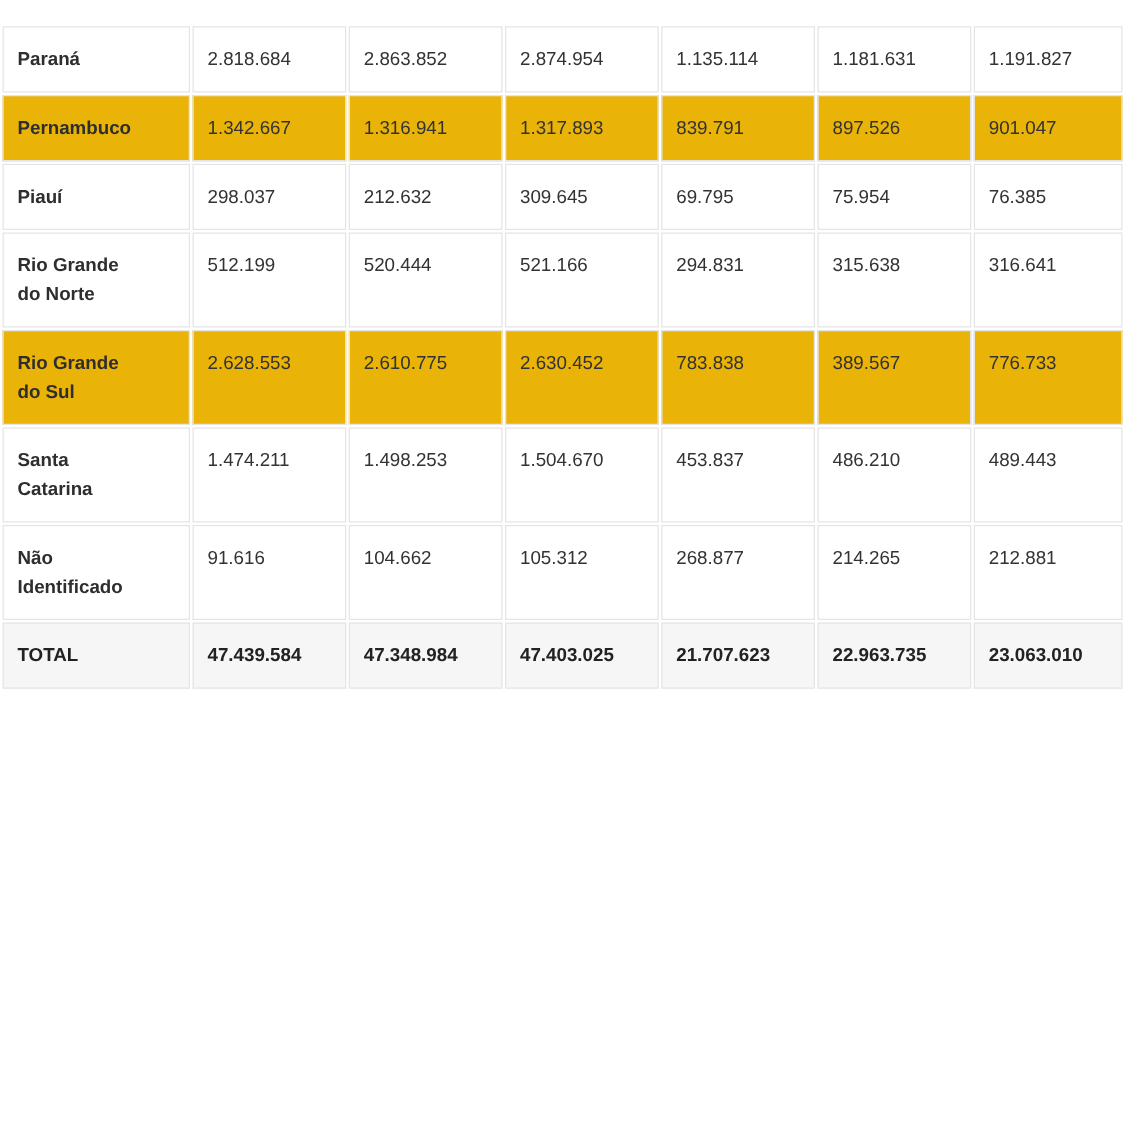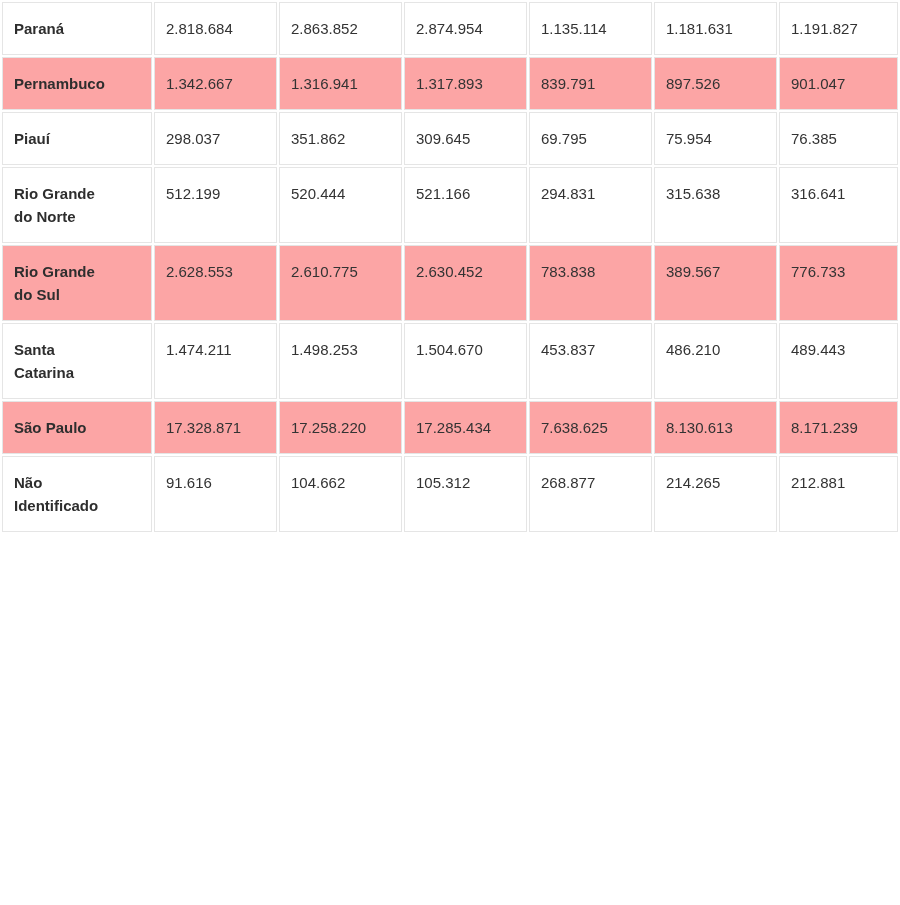--- a/index.html
+++ b/index.html
@@ -13,32 +13,33 @@
     overflow: hidden;
     font-family: "Liberation Sans", sans-serif;
   }
   table.data-table {
     border-collapse: separate;
     border-spacing: 2px;
     width: 900px;
     table-layout: fixed;
     font-size: 15px;
     color: #333333;
+    margin-top: 19px;
   }
   table.data-table td {
     box-sizing: border-box;
     border: 1px solid #e5e5e5;
     vertical-align: top;
     padding: 14px 10px 14px 11px;
     line-height: 23px;
     background: #ffffff;
     overflow: hidden;
   }
   tr.alt td {
-    background: #fca5a5;
+    background: #eab308;
   }
   td.state-cell {
     font-weight: bold;
     white-space: pre-line;
     color: #2e2e2e;
   }
   tr.total-row td {
     font-weight: bold;
     background: #f6f6f6;
     color: #222222;
@@ -72,21 +73,21 @@
         <td class="value-cell">1.342.667</td>
         <td class="value-cell">1.316.941</td>
         <td class="value-cell">1.317.893</td>
         <td class="value-cell">839.791</td>
         <td class="value-cell">897.526</td>
         <td class="value-cell">901.047</td>
       </tr>
       <tr>
         <td class="state-cell">Piauí</td>
         <td class="value-cell">298.037</td>
-        <td class="value-cell">351.862</td>
+        <td class="value-cell">212.632</td>
         <td class="value-cell">309.645</td>
         <td class="value-cell">69.795</td>
         <td class="value-cell">75.954</td>
         <td class="value-cell">76.385</td>
       </tr>
       <tr>
         <td class="state-cell">Rio Grande
 do Norte</td>
         <td class="value-cell">512.199</td>
         <td class="value-cell">520.444</td>
@@ -108,33 +109,33 @@
       <tr>
         <td class="state-cell">Santa
 Catarina</td>
         <td class="value-cell">1.474.211</td>
         <td class="value-cell">1.498.253</td>
         <td class="value-cell">1.504.670</td>
         <td class="value-cell">453.837</td>
         <td class="value-cell">486.210</td>
         <td class="value-cell">489.443</td>
       </tr>
-      <tr class="alt">
-        <td class="state-cell">São Paulo</td>
-        <td class="value-cell">17.328.871</td>
-        <td class="value-cell">17.258.220</td>
-        <td class="value-cell">17.285.434</td>
-        <td class="value-cell">7.638.625</td>
-        <td class="value-cell">8.130.613</td>
-        <td class="value-cell">8.171.239</td>
-      </tr>
       <tr>
         <td class="state-cell">Não
 Identificado</td>
         <td class="value-cell">91.616</td>
         <td class="value-cell">104.662</td>
         <td class="value-cell">105.312</td>
         <td class="value-cell">268.877</td>
         <td class="value-cell">214.265</td>
         <td class="value-cell">212.881</td>
       </tr>
+      <tr class="total-row">
+        <td class="state-cell">TOTAL</td>
+        <td class="value-cell">47.439.584</td>
+        <td class="value-cell">47.348.984</td>
+        <td class="value-cell">47.403.025</td>
+        <td class="value-cell">21.707.623</td>
+        <td class="value-cell">22.963.735</td>
+        <td class="value-cell">23.063.010</td>
+      </tr>
     </tbody>
 </table>
 
 </body></html>

